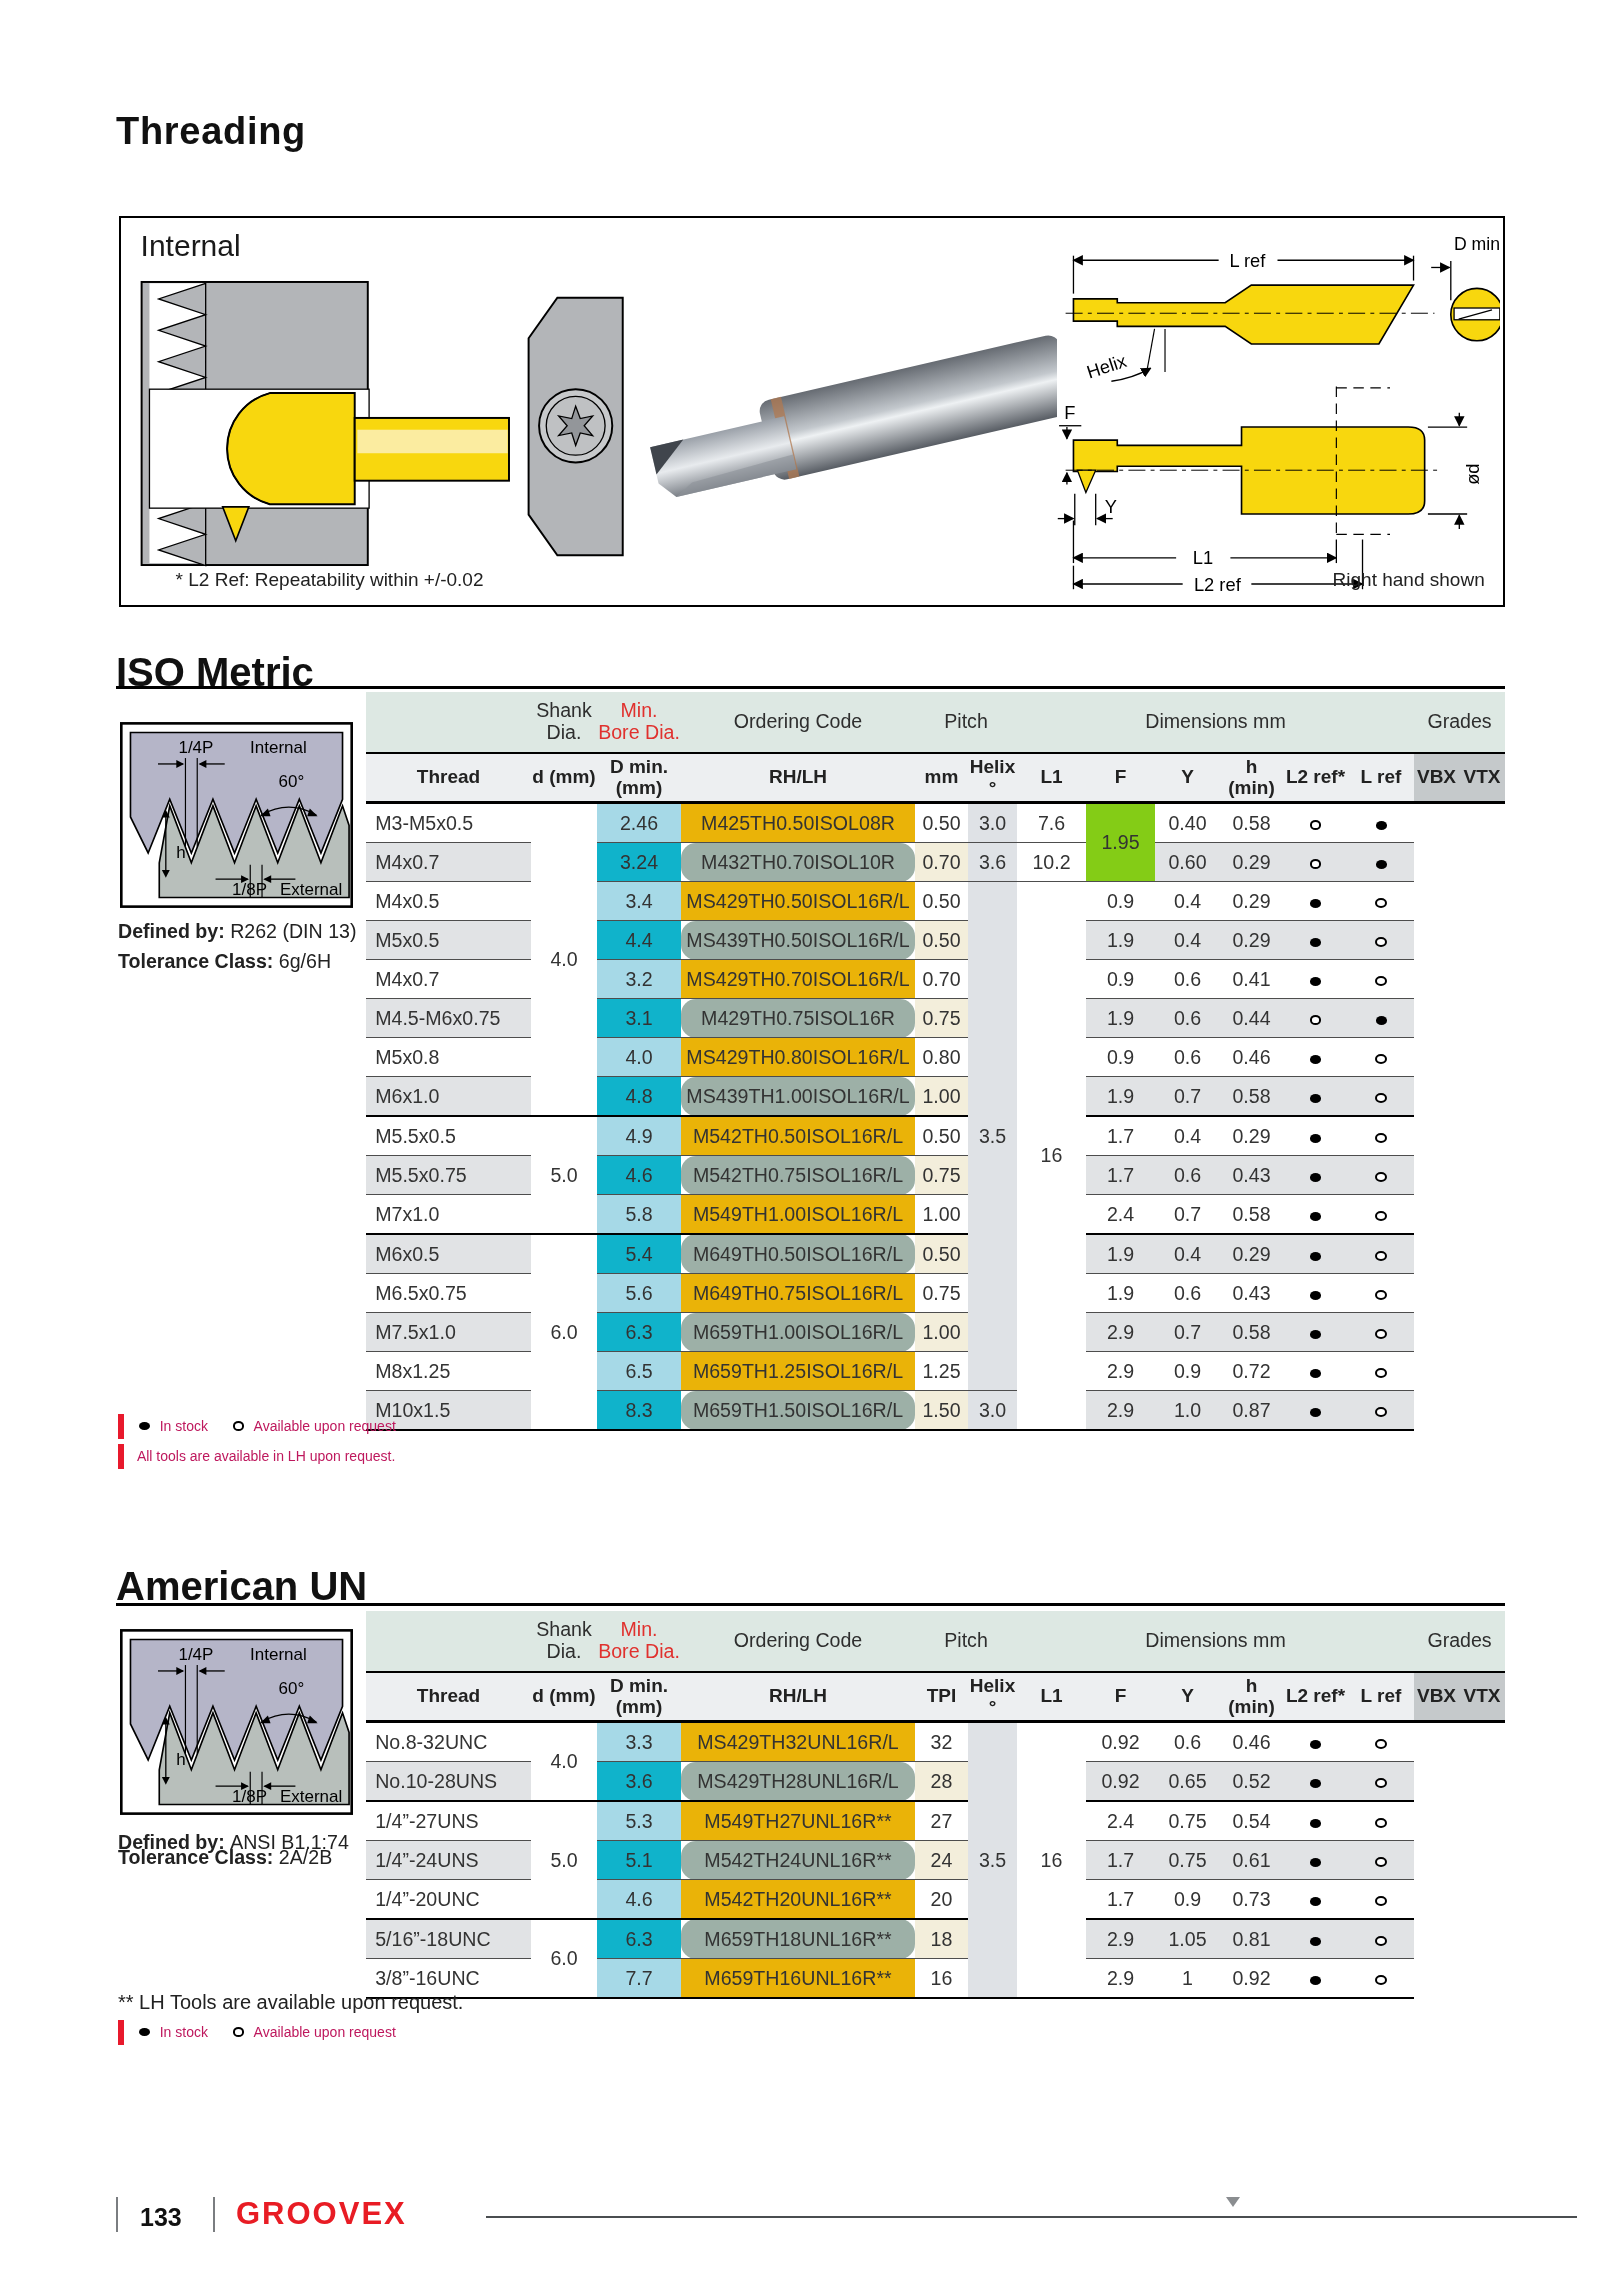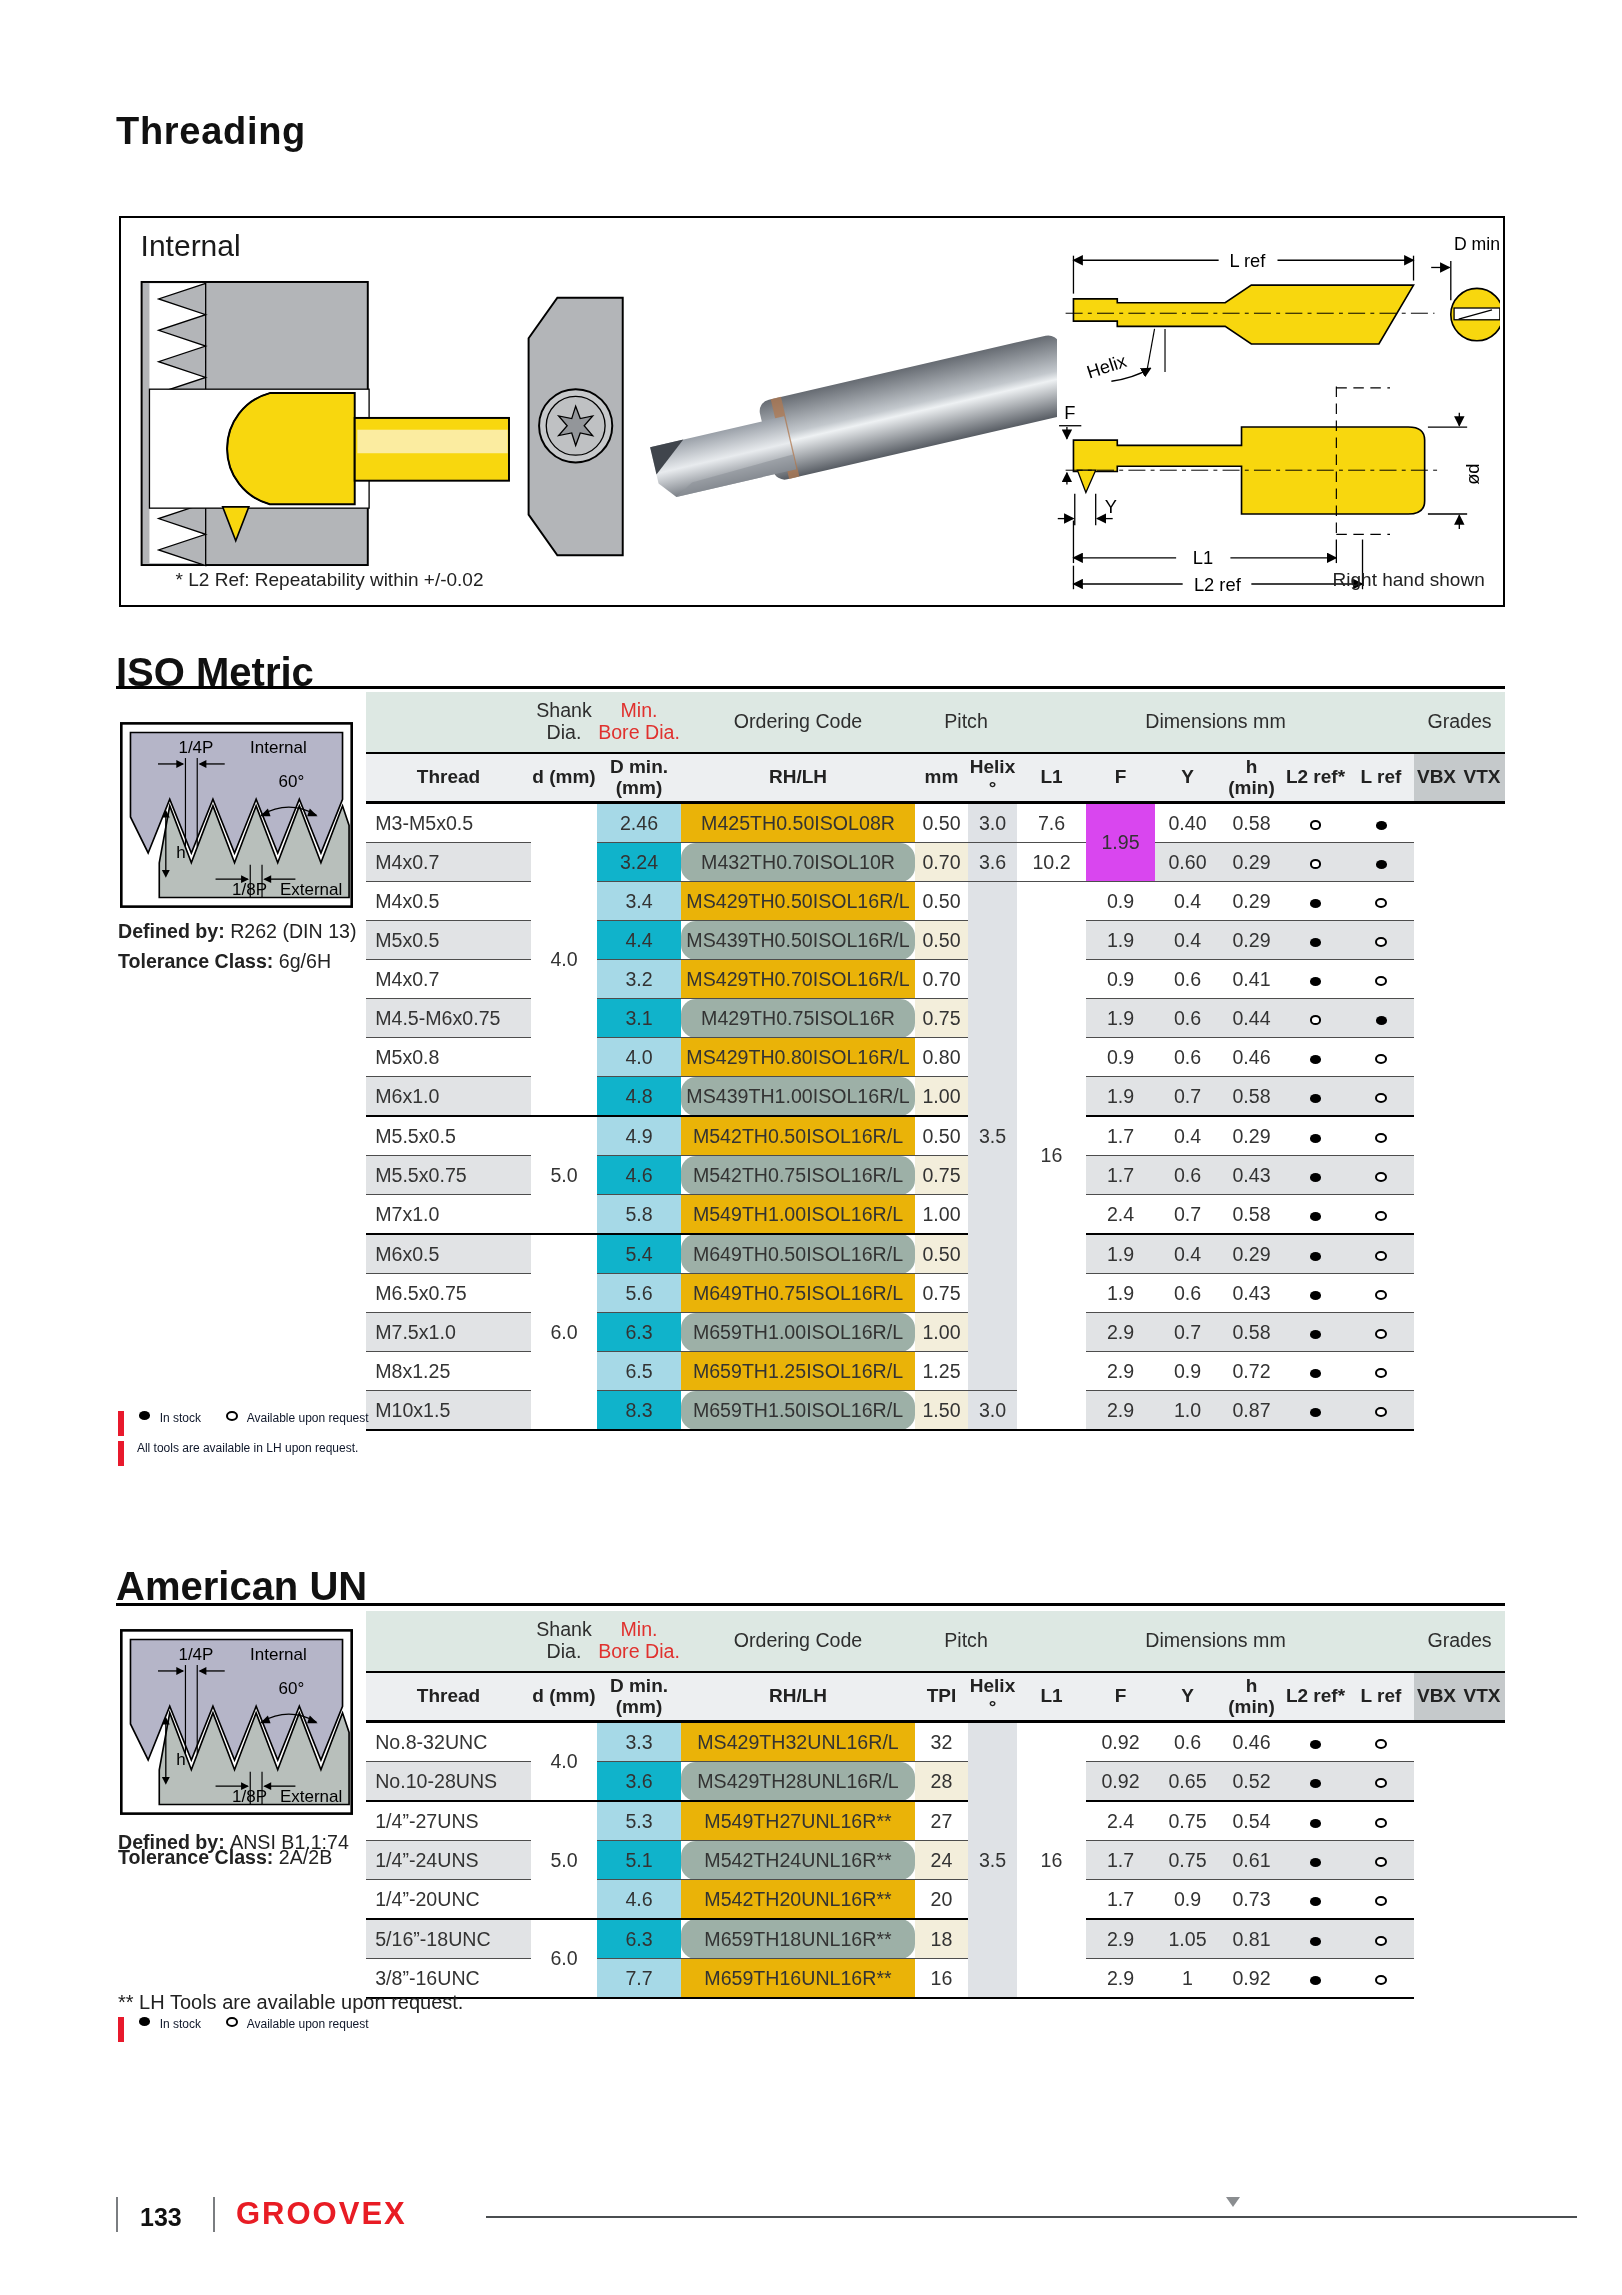--- a/index.html
+++ b/index.html
@@ -31,25 +31,25 @@
   tbody td{height:38px;border-bottom:1.3px solid #4d4d4d;text-align:center;vertical-align:middle;}
   tbody td.thread{text-align:left;padding-left:9.2px;}
   tbody tr.thick td{border-bottom:2.6px solid #000;}
   tbody td.thick-end{border-bottom:2.6px solid #000 !important;}
   tbody tr:last-child td{border-bottom:2.6px solid #000;}
   .bg-w{background:#fff;} .bg-g{background:#e1e3e5;}
   .dmin-l{background:#a6d9e7;} .dmin-d{background:#10b3cb;}
   .code-l{background:#eab308;} .code-d{background:#9db0a7;border-radius:15px;}
   .pitch-l{background:#fff;} .pitch-d{background:#f3eedb;}
   .helix-band{background:#dfe2e6;}
-  .band-g{background:#d946ef;}
+  .band-g{background:#84cc16;}
   .dot{display:inline-block;width:11px;height:8.5px;border-radius:50%;background:#000;}
   .ring{display:inline-block;width:7.9px;height:5.9px;border-radius:50%;background:#fff;border:2px solid #000;}
   
-  .legend-line{display:flex;font-size:12px;color:#0f172a;height:30px;}
+  .legend-line{display:flex;align-items:center;font-size:14px;color:#be185d;height:30px;}
   .redbar{width:5.9px;height:25px;background:#e8192c;margin-right:13px;flex:none;}
   .legend-line .dot,.legend-line .ring{margin:0 9.2px 0 2.6px;}
   .legend-gap{width:22px;flex:none;}
   .plain-note{font-size:20px;color:#222;height:30px;display:flex;align-items:center;}
   
   .foot-bar{width:2px;height:35px;background:#7a7d80;}
   .foot-num{font-size:25px;font-weight:700;color:#111;}
   .logo{position:relative;font-size:31px;font-weight:800;color:#e81c24;letter-spacing:2px;}
   .logo-notch{position:absolute;left:61%;top:1.3px;width:0;height:0;
               border-left:7.2px solid transparent;border-right:7.2px solid transparent;

